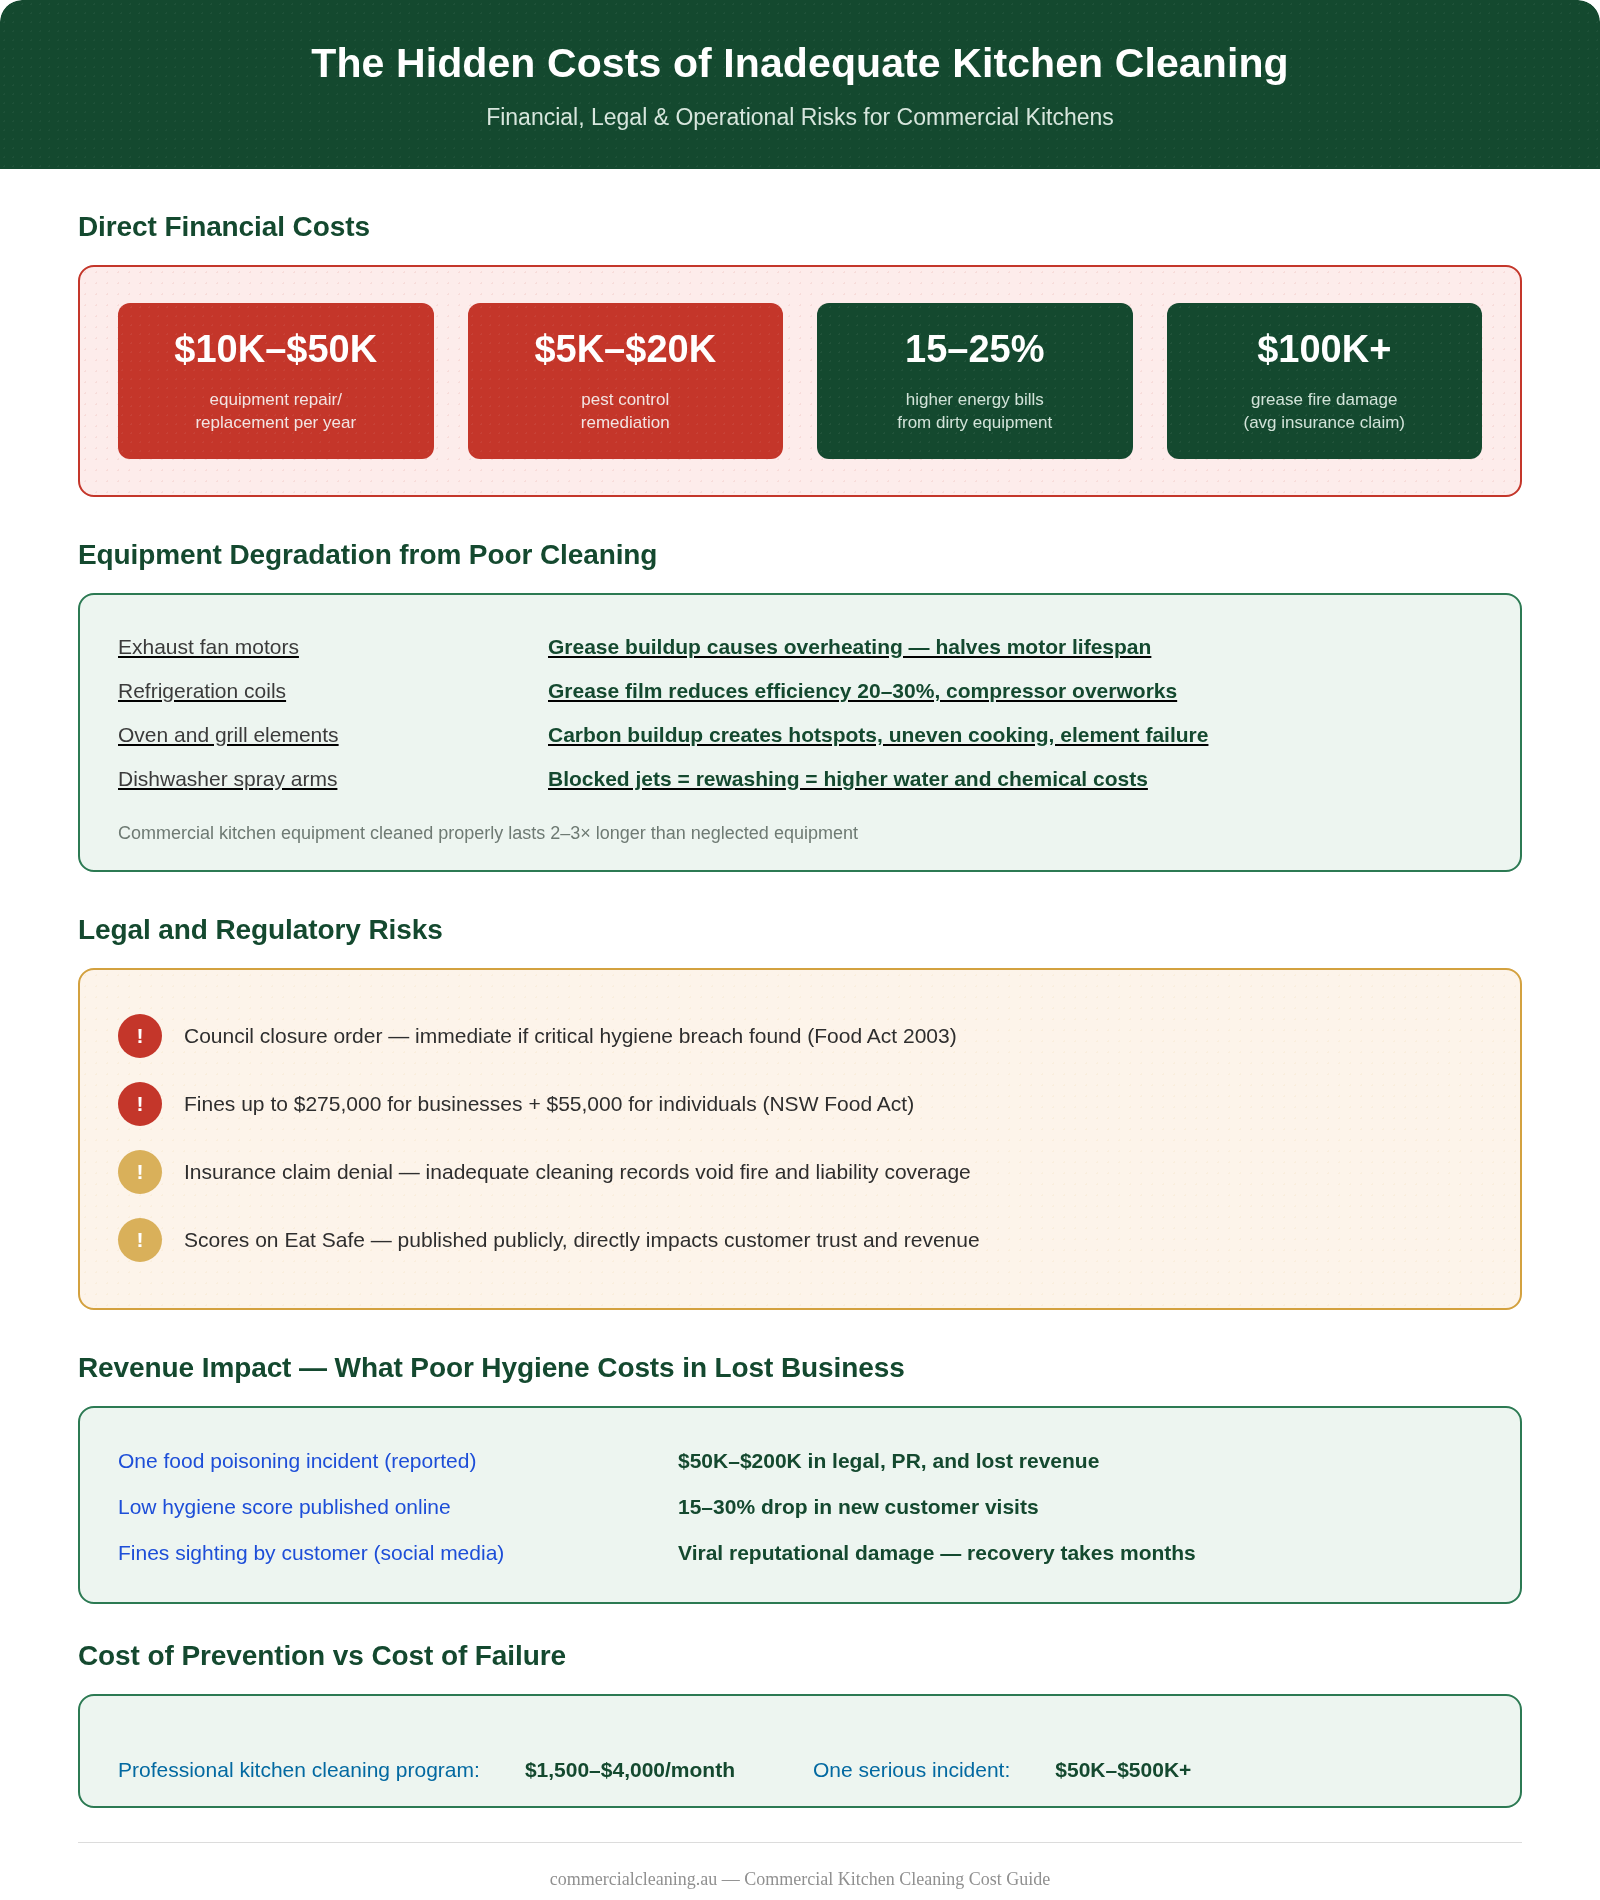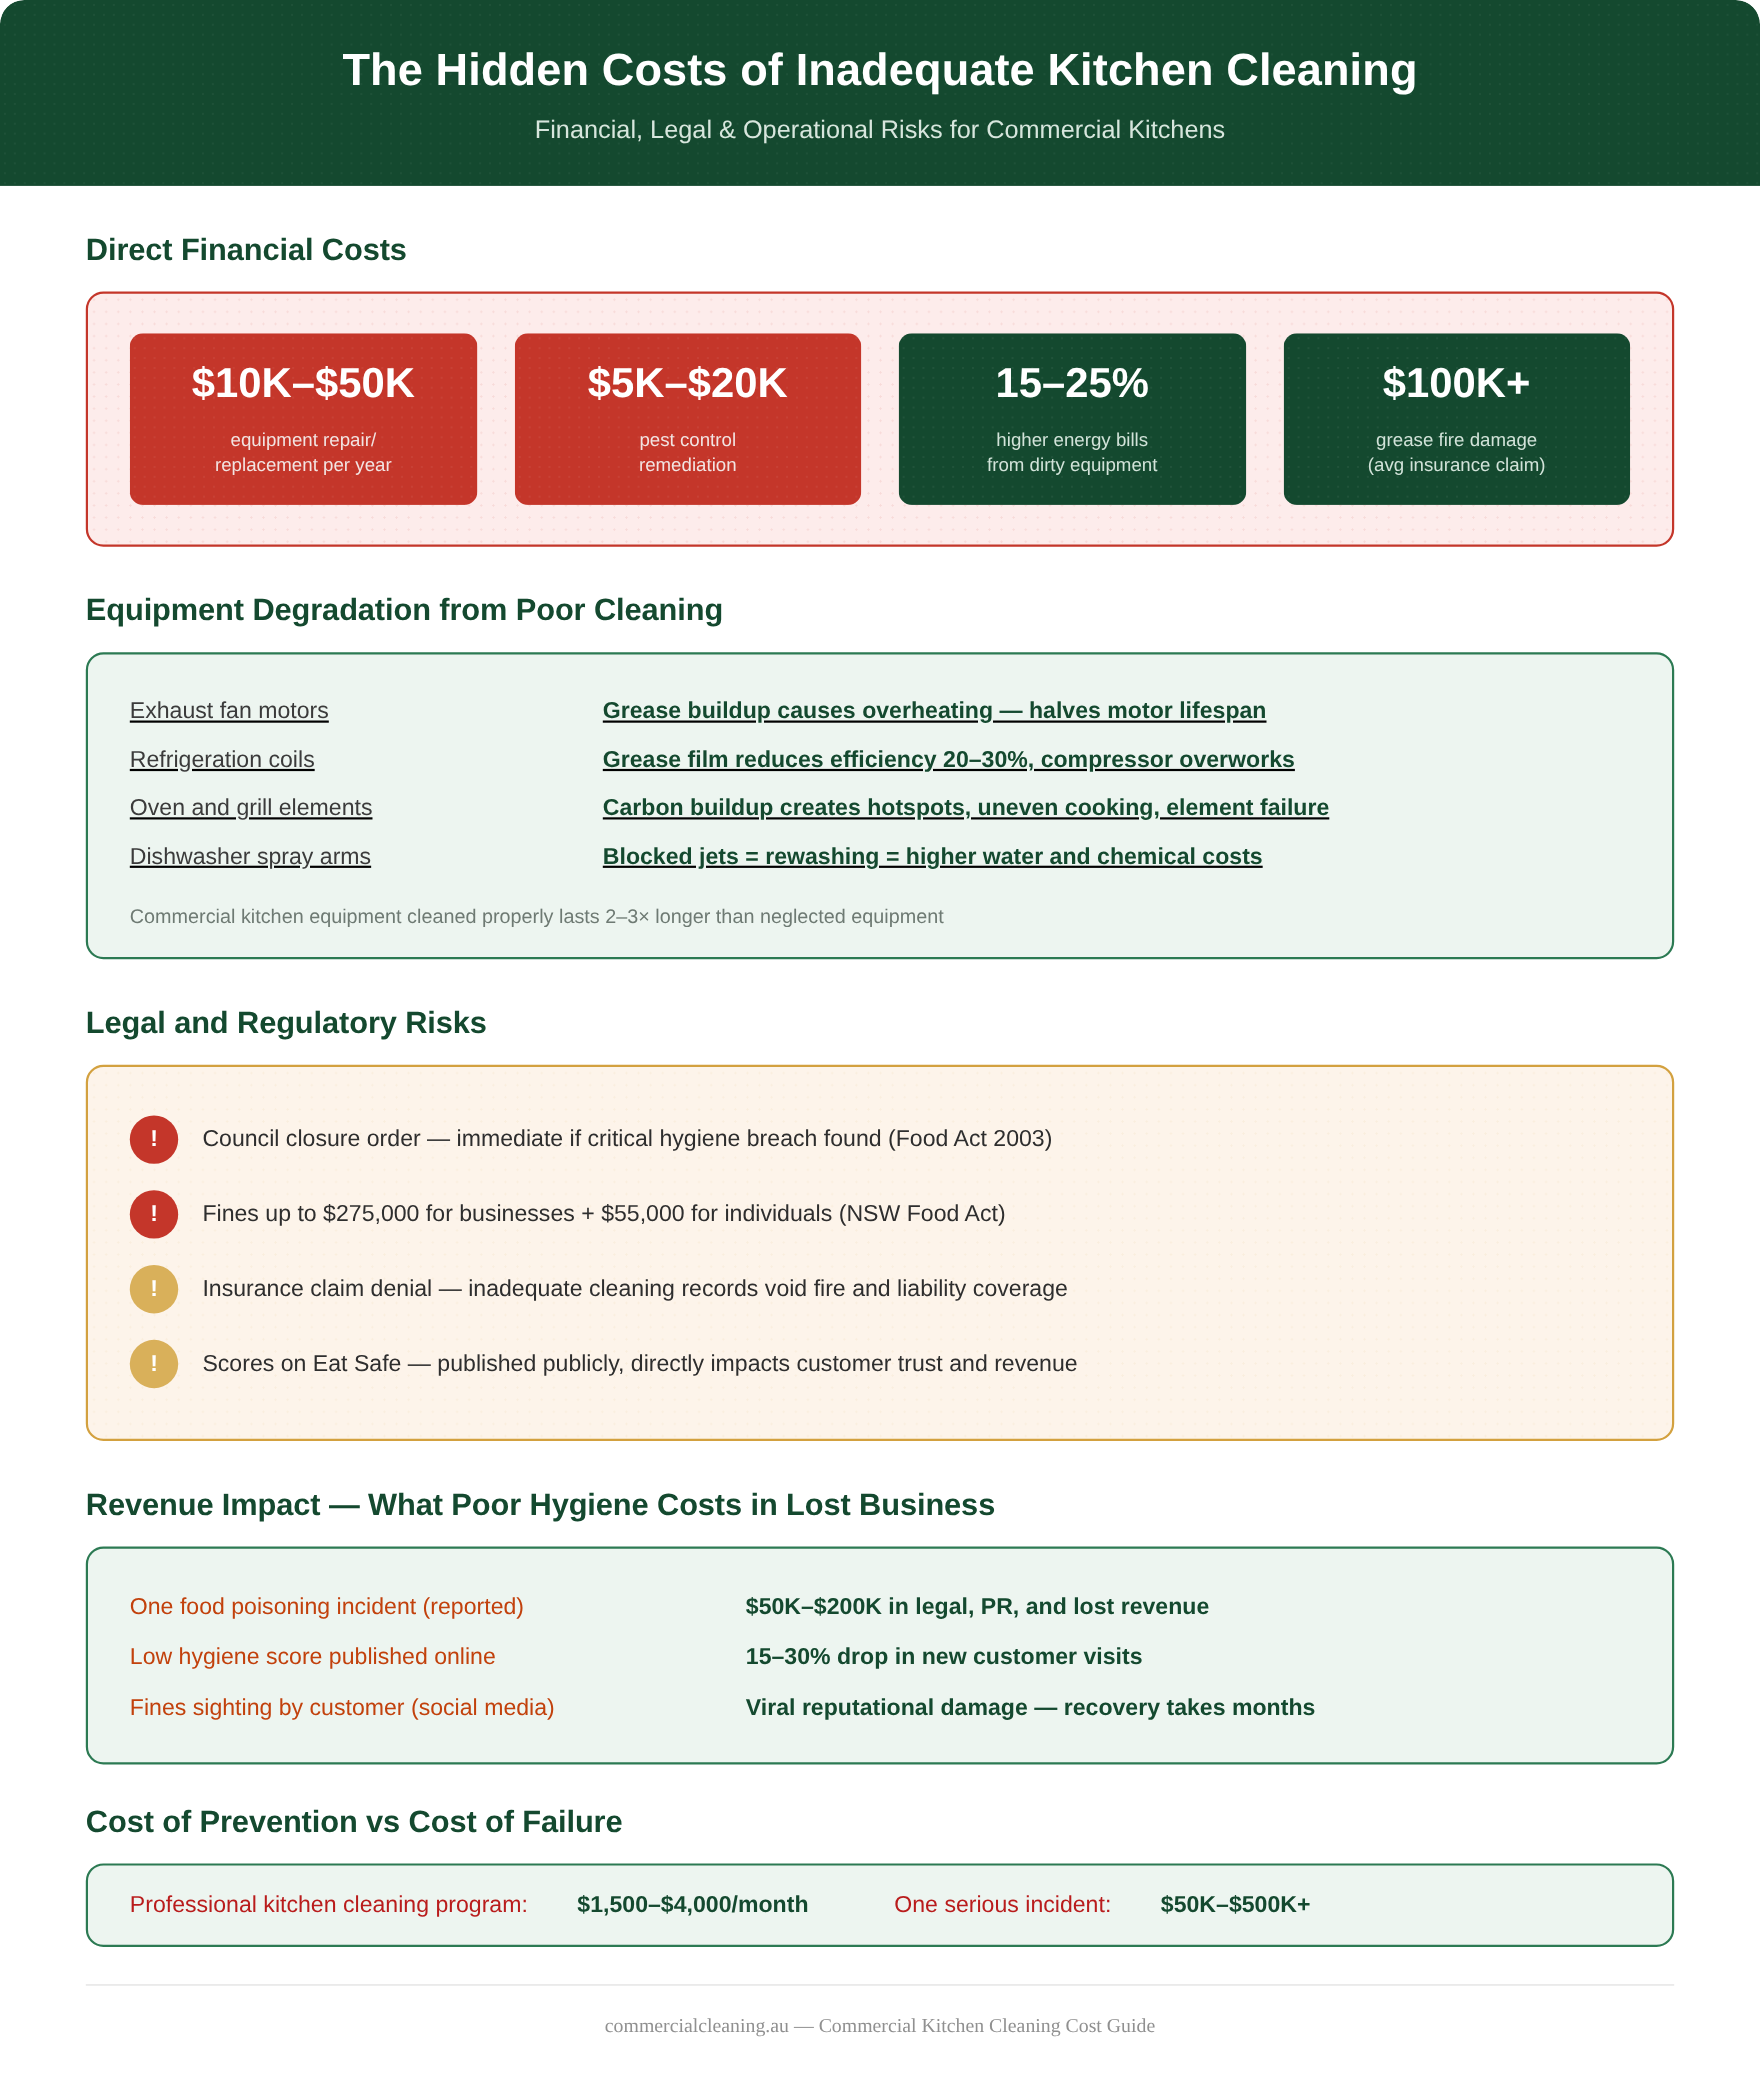--- a/index.html
+++ b/index.html
@@ -161,42 +161,43 @@
 
   
   .rev-row {
     display: flex;
     align-items: baseline;
     padding: 11px 0;
   }
   .rev-term {
     width: 560px;
     flex: none;
-    color: #c2410c;
+    color: #1d4ed8;
     font-size: 21px;
   }
   .rev-val {
     color: #14492f;
     font-size: 21px;
     font-weight: bold;
     text-align: center;
   }
 
   
   .compare-bar {
     border: 2px solid #2c7a53;
     border-radius: 16px;
     background: #edf5f0;
     padding: 24px 38px;
     display: flex;
     align-items: baseline;
   }
   .cmp-label {
-    color: #b91c1c;
-    font-size: 21px;
+    color: #0369a1;
+    font-size: 21px;
+    margin-top: 38px;
   }
   .cmp-value {
     color: #14492f;
     font-size: 21px;
     font-weight: bold;
   }
   .cmp-gap-a { width: 45px; }
   .cmp-gap-b { width: 78px; }
 
   

